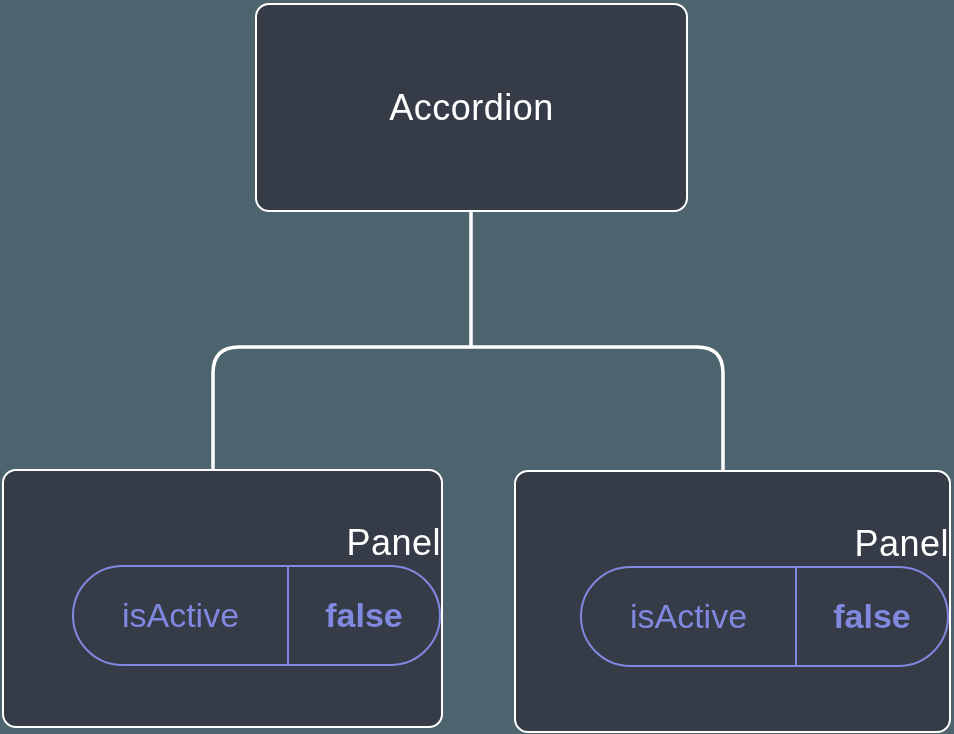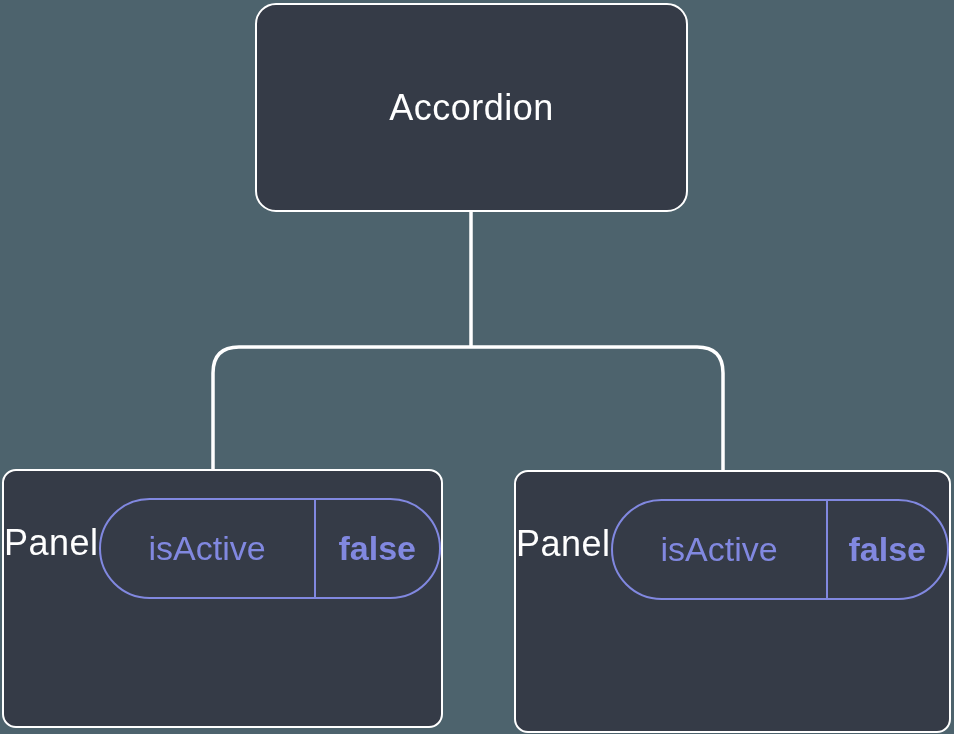--- a/index.html
+++ b/index.html
@@ -18,48 +18,47 @@
   }
   .node{
     position:absolute;
     background:var(--node-fill);
     border:2.5px solid var(--node-border);
     border-radius:14px;
     box-sizing:border-box;
   }
   .root{
     left:255px;top:3px;width:433px;height:209px;
-    display:flex;align-items:center;justify-content:center;border-radius:21px;
+    display:flex;align-items:center;justify-content:center;
   }
   .node-label{
     color:#ffffff;
     font-size:36px;
     font-weight:500;
     letter-spacing:0.5px;
   }
   svg.connector{
     position:absolute;left:0;top:0;width:954px;height:734px;
     pointer-events:none;
   }
   svg.connector path{
     fill:none;
     stroke:var(--node-border);
     stroke-width:3.5px;
   }
   .panel{
-    display:flex;align-items:flex-start;
+    display:flex;flex-direction:column;align-items:flex-end;
   }
   .panel-left{left:2px;top:469px;width:441px;height:259px;}
   .panel-right{left:514px;top:470px;width:437px;height:263px;}
   .panel-title{
     margin-top:50px;
     line-height:44px;
   }
   .pill{
-    margin-top:27px;
     width:369px;height:101px;
     box-sizing:border-box;
     border:2px solid var(--accent);
     border-radius:52px;
     display:flex;
     overflow:hidden;
   }
   .pill-cell{
     display:flex;align-items:center;justify-content:center;
     color:var(--accent);

